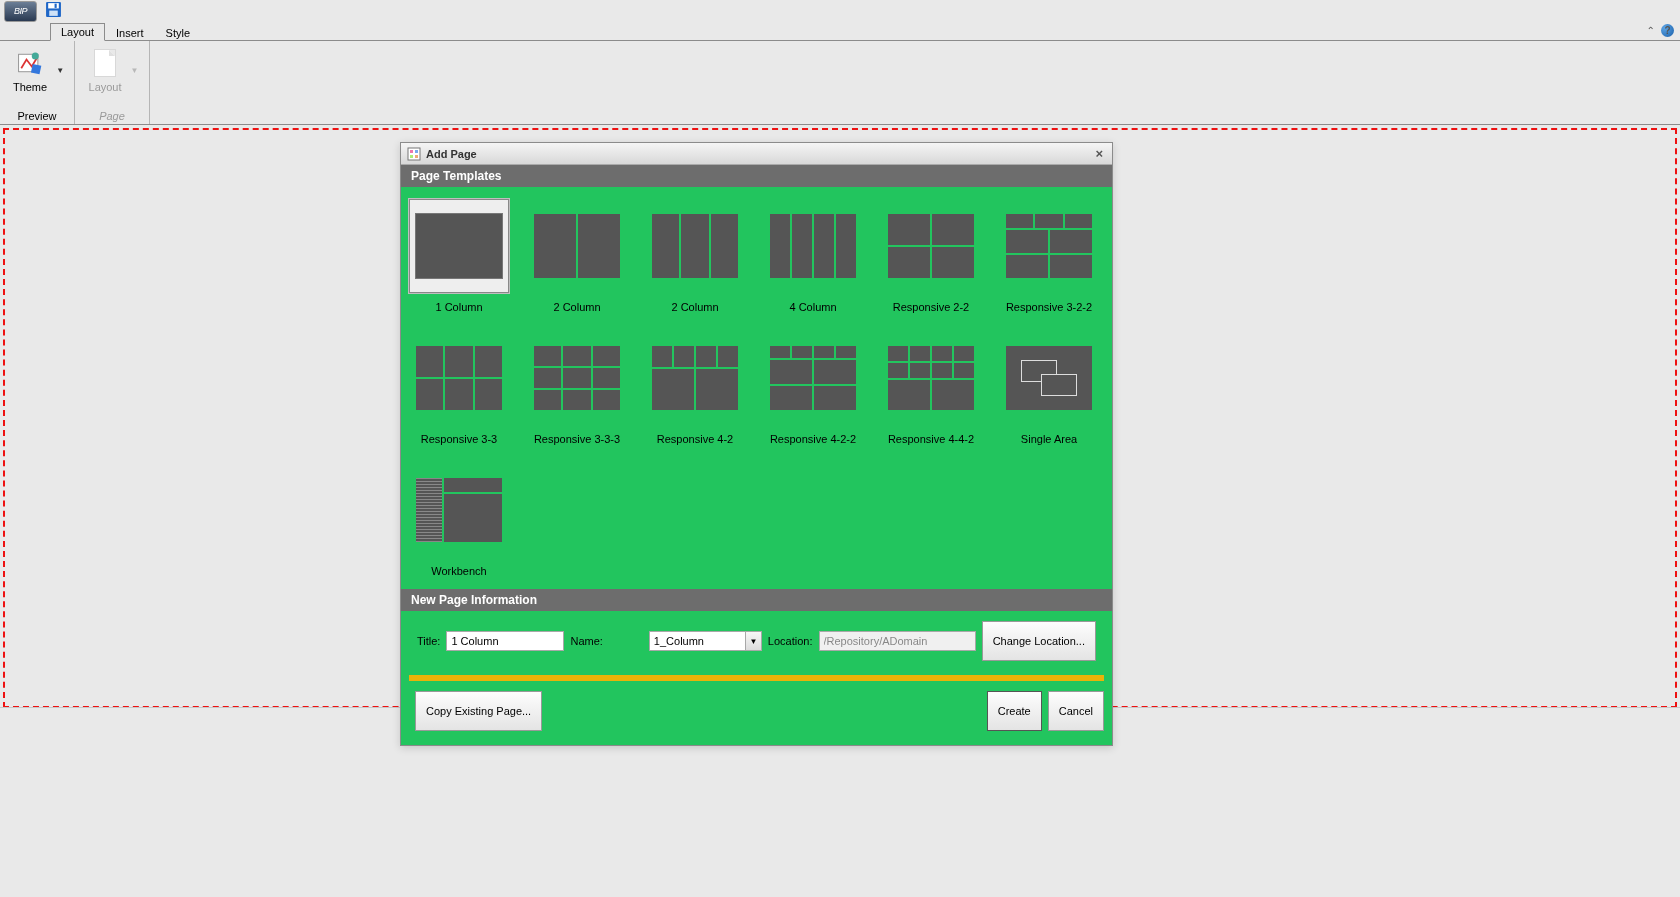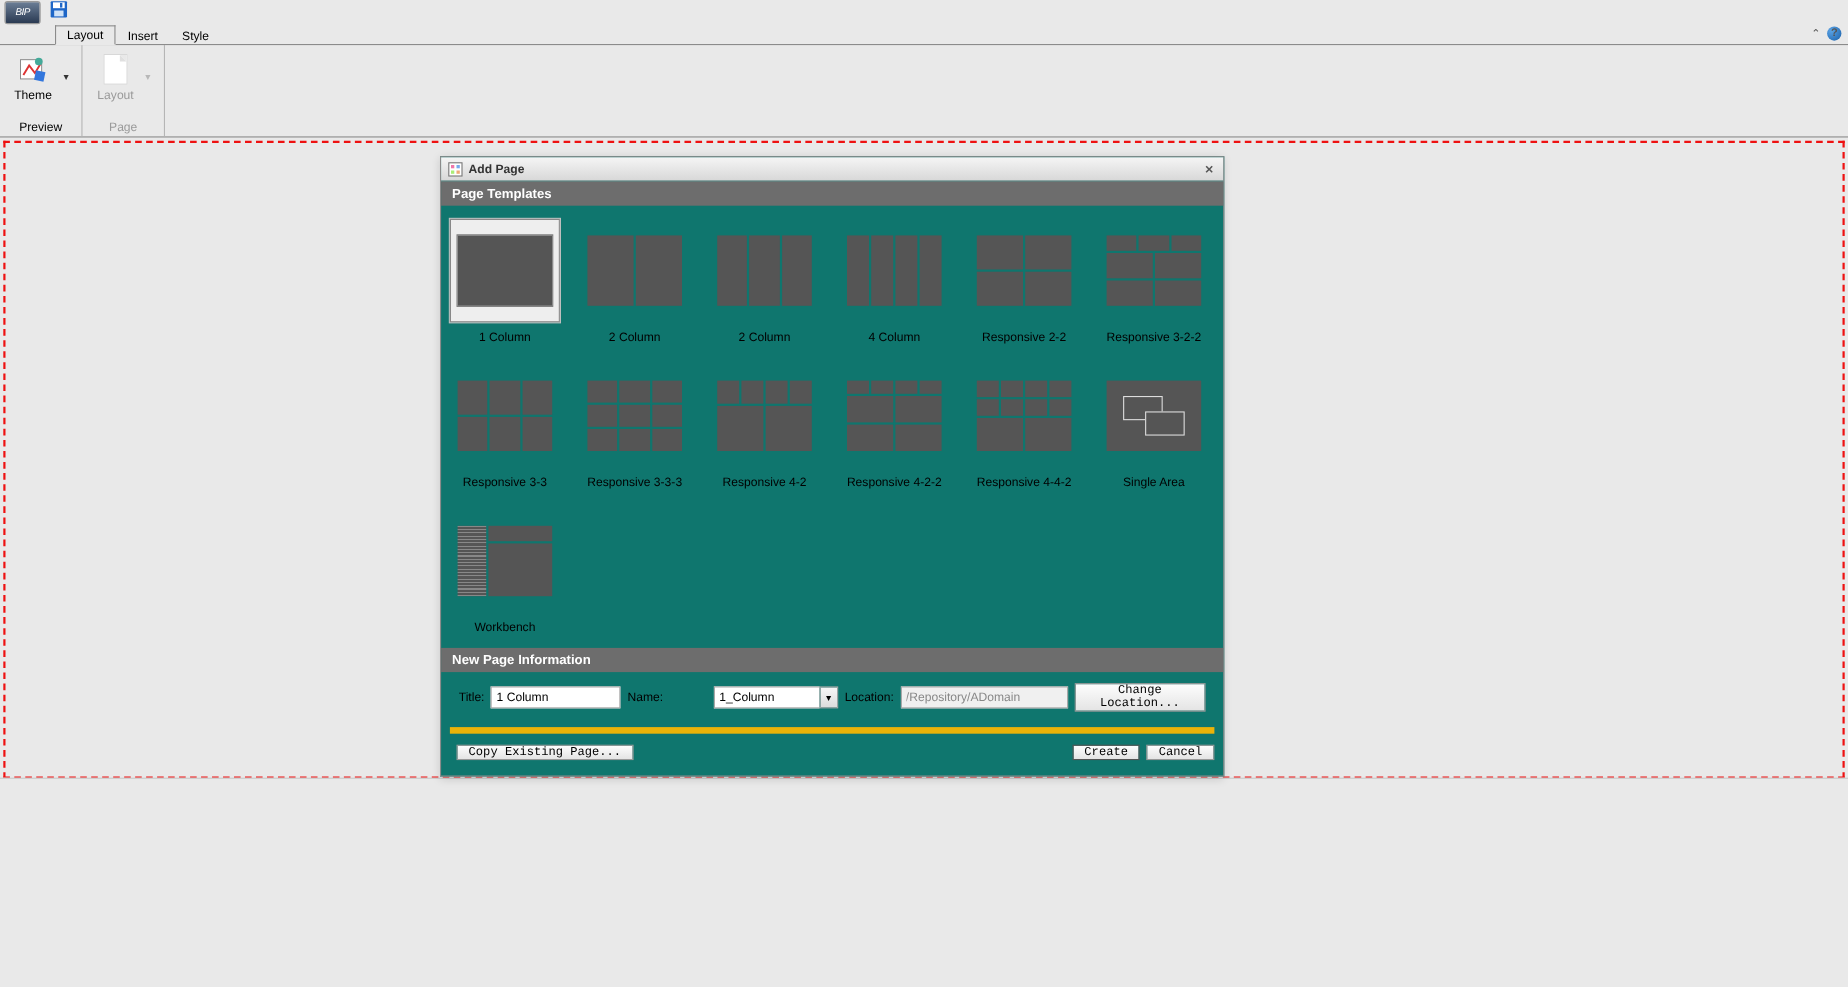--- a/index.html
+++ b/index.html
@@ -26,29 +26,29 @@
   .big-btn.disabled { color: #9a9a9a; }
   .big-btn .icon-box { width: 32px; height: 32px; display: flex; align-items: center; justify-content: center; }
   .theme-icon { width: 28px; height: 28px; }
   .page-doc-icon { width: 22px; height: 28px; background: #fff; border: 1px solid #d8d8d8; position: relative; }
   .page-doc-icon::before { content: ""; position: absolute; top: 0; right: 0; border-style: solid; border-width: 0 6px 6px 0; border-color: transparent #e9e9e9 transparent transparent; }
   .page-doc-icon::after { content: ""; position: absolute; top: 0; right: 0; border-style: solid; border-width: 6px 0 0 6px; border-color: transparent transparent transparent #e0e0e0; }
   .drop-caret { font-size: 8px; color: #333; padding: 0 3px; }
   .drop-caret.disabled { color: #b8b8b8; }
   .btn-row { display: flex; align-items: center; }
   .group-label { font-size: 11px; padding: 2px 0; text-align: center; width: 100%; color: #000; }
-  .group-label.disabled { color: #9a9a9a; }
+  .group-label.disabled { color: #9a9a9a; font-style: italic; }
 
   
   .work-area { position: absolute; left: 3px; top: 128px; right: 3px; height: 580px; border: 2px dashed #e11; background: #e9e9e9; }
   .bottom-edge { position: absolute; left: 0; right: 0; bottom: 0; height: 190px; border-top: 1px solid #c9c9c9; background: #e9e9e9; }
   .chevrons { position: absolute; right: 5px; top: 713px; font-size: 9px; color: #666; }
 
   
-  .dialog { position: absolute; left: 400px; top: 142px; width: 713px; background: #0f766e; border: 1px solid #8b8b8b; box-shadow: 0 2px 8px rgba(0,0,0,0.15); }
+  .dialog { position: absolute; left: 400px; top: 142px; width: 713px; background: #22c55e; border: 1px solid #8b8b8b; box-shadow: 0 2px 8px rgba(0,0,0,0.15); }
   .dlg-titlebar { height: 22px; background: linear-gradient(#f5f5f5, #d8d8d8); border-bottom: 1px solid #aaa; display: flex; align-items: center; padding: 0 6px; font-size: 11px; font-weight: bold; color: #333; }
   .dlg-title-icon { width: 14px; height: 14px; margin-right: 5px; display: inline-flex; align-items: center; justify-content: center; }
   .dlg-close { margin-left: auto; font-size: 13px; color: #555; font-weight: bold; cursor: default; padding: 0 3px; }
   .section-bar { background: #6d6d6d; color: #fff; font-size: 12px; font-weight: bold; padding: 4px 10px; }
   .templates-grid { display: flex; flex-wrap: wrap; padding: 8px 4px; gap: 10px 10px; }
   .tmpl-item { width: 108px; display: flex; flex-direction: column; align-items: center; gap: 8px; padding: 4px 0; cursor: default; }
   .tmpl-item.selected .thumb-wrap { background: #eee; border: 1px solid #888; outline: 1px solid #bfbfbf; }
   .thumb-wrap { width: 100px; height: 94px; display: flex; align-items: center; justify-content: center; border: 1px solid transparent; }
   .thumb { width: 86px; height: 64px; background: #555; position: relative; }
   .tmpl-item.selected .thumb { outline: 1px solid #777; }
@@ -79,21 +79,21 @@
   .workbench .main .bd { flex: 1; }
 
   
   .info-row { display: flex; align-items: center; gap: 6px; padding: 10px 8px 14px 8px; font-size: 11px; border-bottom: 6px solid #eab308; margin: 0 8px; }
   .info-row label { color: #000; }
   .txt { border: 1px solid #a8a8a8; height: 20px; padding: 0 4px; font-size: 11px; background: #fff; }
   .txt.ro { background: #f0f0f0; color: #888; }
   .combo { display: flex; padding-left: 40px; }
   .combo .txt { border-right: none; width: 96px; }
   .combo .arrow { width: 17px; height: 20px; border: 1px solid #a8a8a8; background: linear-gradient(#f7f7f7,#dcdcdc); display: flex; align-items: center; justify-content: center; font-size: 8px; }
-  .btn { border: 1px solid #999; background: linear-gradient(#fdfdfd,#e4e4e4); font-size: 11px; padding: 0 10px; cursor: default; color: #000; font-family: Liberation Mono, monospace; }
+  .btn { border: 1px solid #999; background: linear-gradient(#fdfdfd,#e4e4e4); font-size: 11px; padding: 13px 10px; cursor: default; color: #000; }
   .btn.primary { border: 1px solid #555; }
   .dlg-footer { display: flex; padding: 10px 8px 14px 8px; align-items: center; }
   .dlg-footer .spacer { flex: 1; }
   .dlg-footer .btn { margin-left: 6px; }
 </style>
 </head>
 <body>
 
 <div class="qat">
   <div class="bip-logo">BIP</div>

